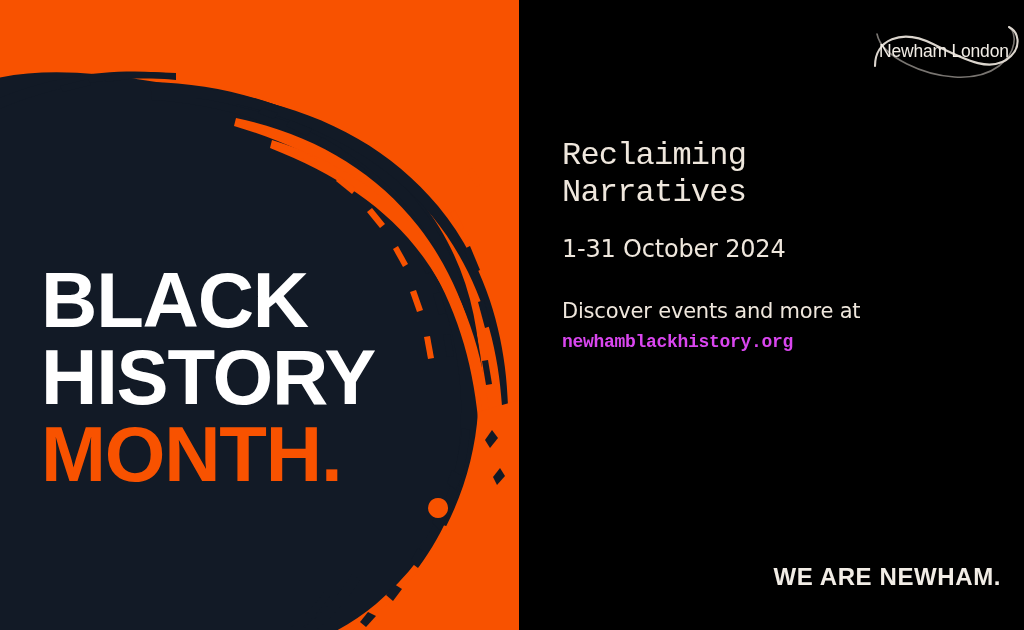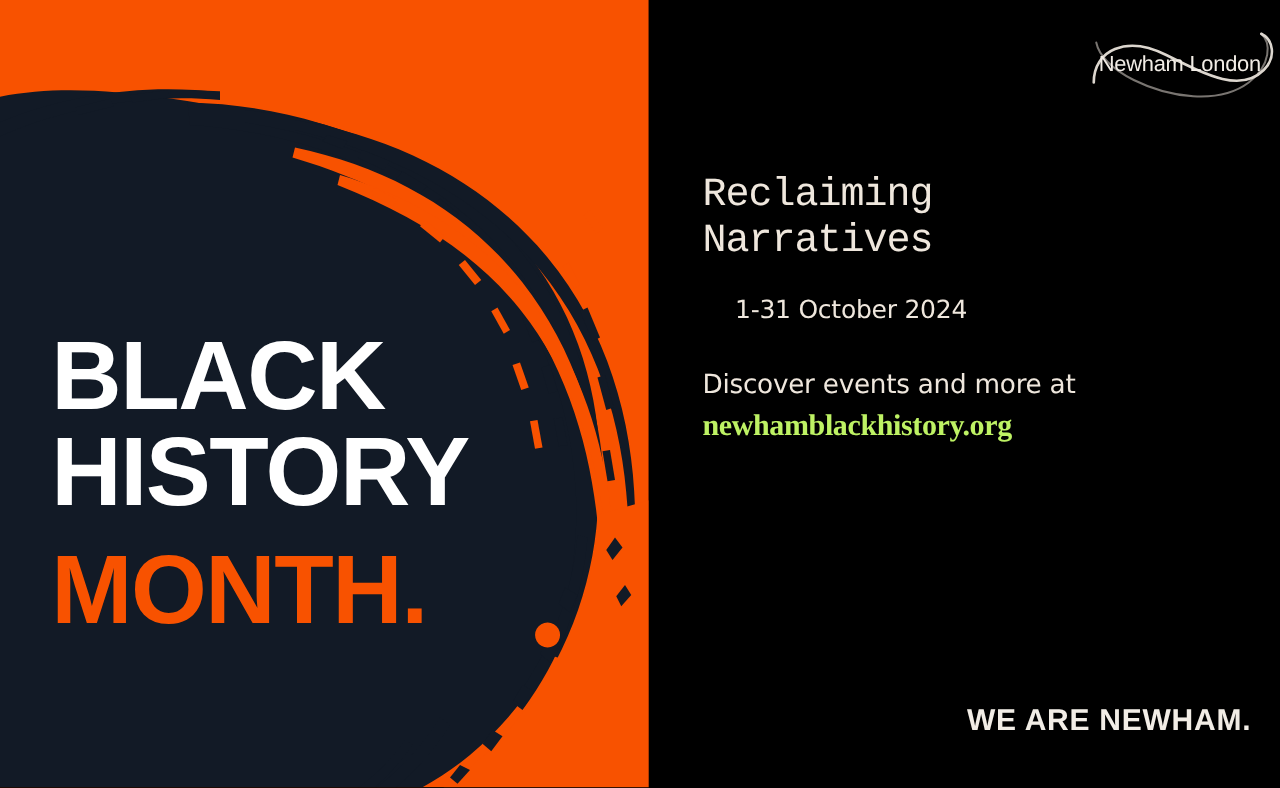--- a/index.html
+++ b/index.html
@@ -43,21 +43,21 @@
   .headline-line {
     display: block;
     font-family: "Liberation Sans", sans-serif;
     font-weight: bold;
     font-size: 78px;
     line-height: 0.985;
     letter-spacing: -1.2px;
     white-space: nowrap;
   }
   .hl-white { color: #FFFFFF; }
-  .hl-orange { color: #F85200; margin-top: 17px; }
+  .hl-orange { color: #F85200; }
 
   
   #right-panel {
     position: absolute;
     left: 519px; top: 0;
     width: 516px;
     height: 630px;
     background: #000000;
   }
 
@@ -94,40 +94,39 @@
     font-size: 32px;
     line-height: 1.16;
     font-weight: normal;
     color: #EFE7DD;
     letter-spacing: -0.8px;
     margin: 0;
   }
   #event-dates {
     margin-top: 24px;
     font-family: "DejaVu Sans", sans-serif;
-    font-size: 20px;
+    font-size: 24px;
     font-weight: normal;
     color: #EFE7DD;
     letter-spacing: -0.2px;
-    margin-left: 26px;
   }
   #discover-line {
     margin-top: 36px;
     font-family: "DejaVu Sans", sans-serif;
     font-size: 21px;
     font-weight: normal;
     color: #EFE7DD;
     letter-spacing: -0.2px;
   }
   #site-url {
     margin-top: 9px;
-    font-family: Liberation Serif, serif;
-    font-size: 24px;
+    font-family: Liberation Mono, monospace;
+    font-size: 18px;
     font-weight: bold;
-    color: #bef264;
+    color: #d946ef;
     letter-spacing: -0.3px;
   }
 
   
   #tagline {
     position: absolute;
     right: 34px;
     bottom: 39px;
     font-family: "Liberation Sans", sans-serif;
     font-size: 24px;

